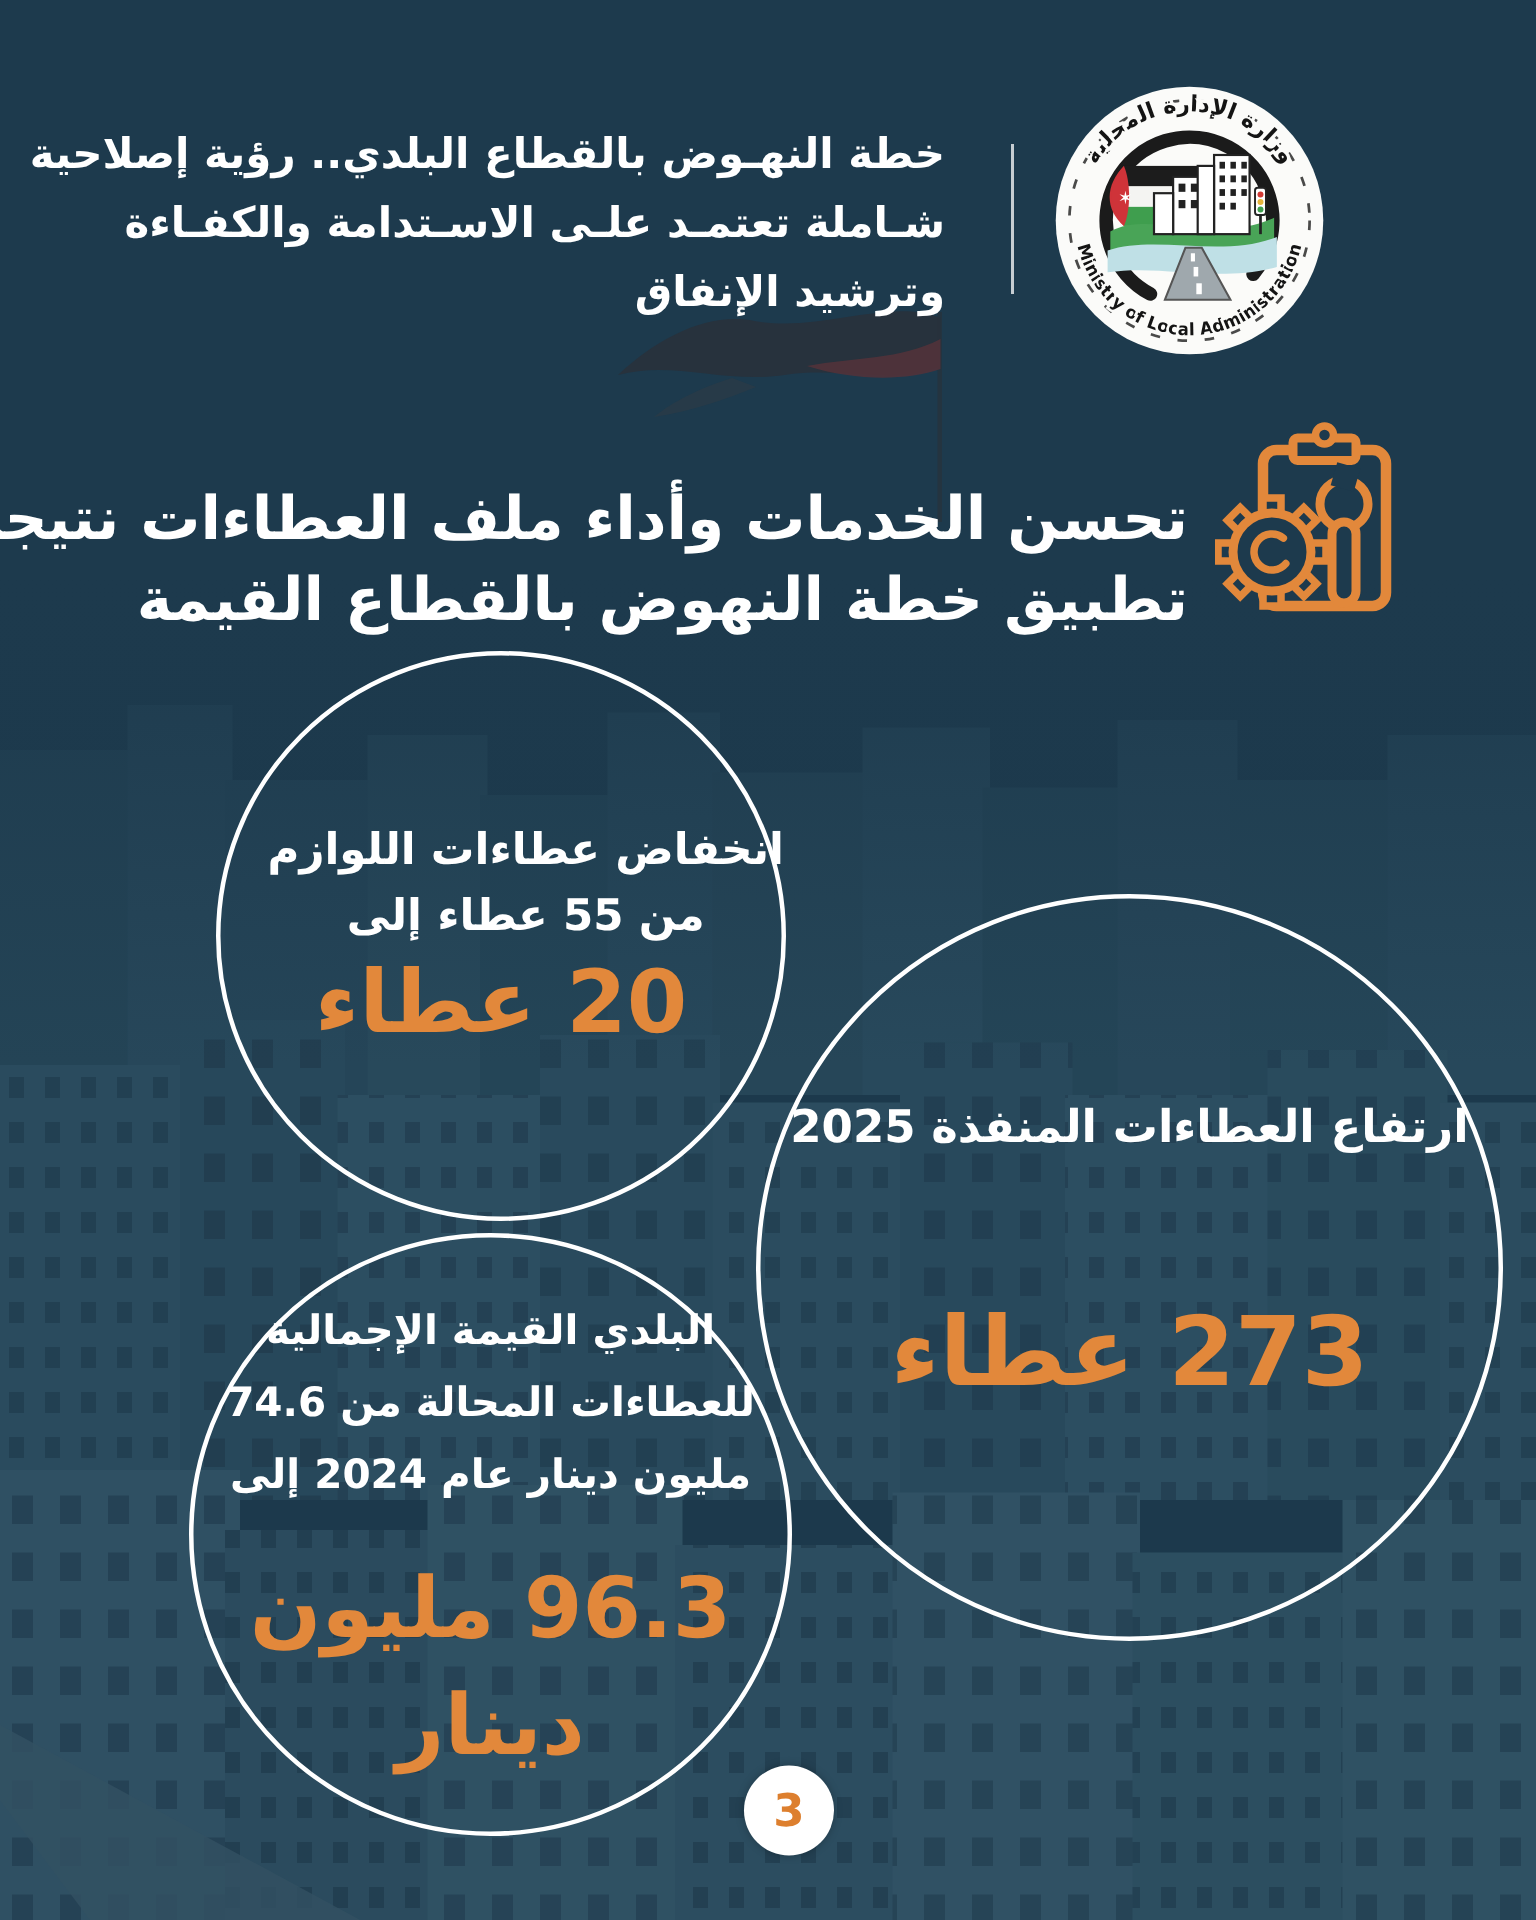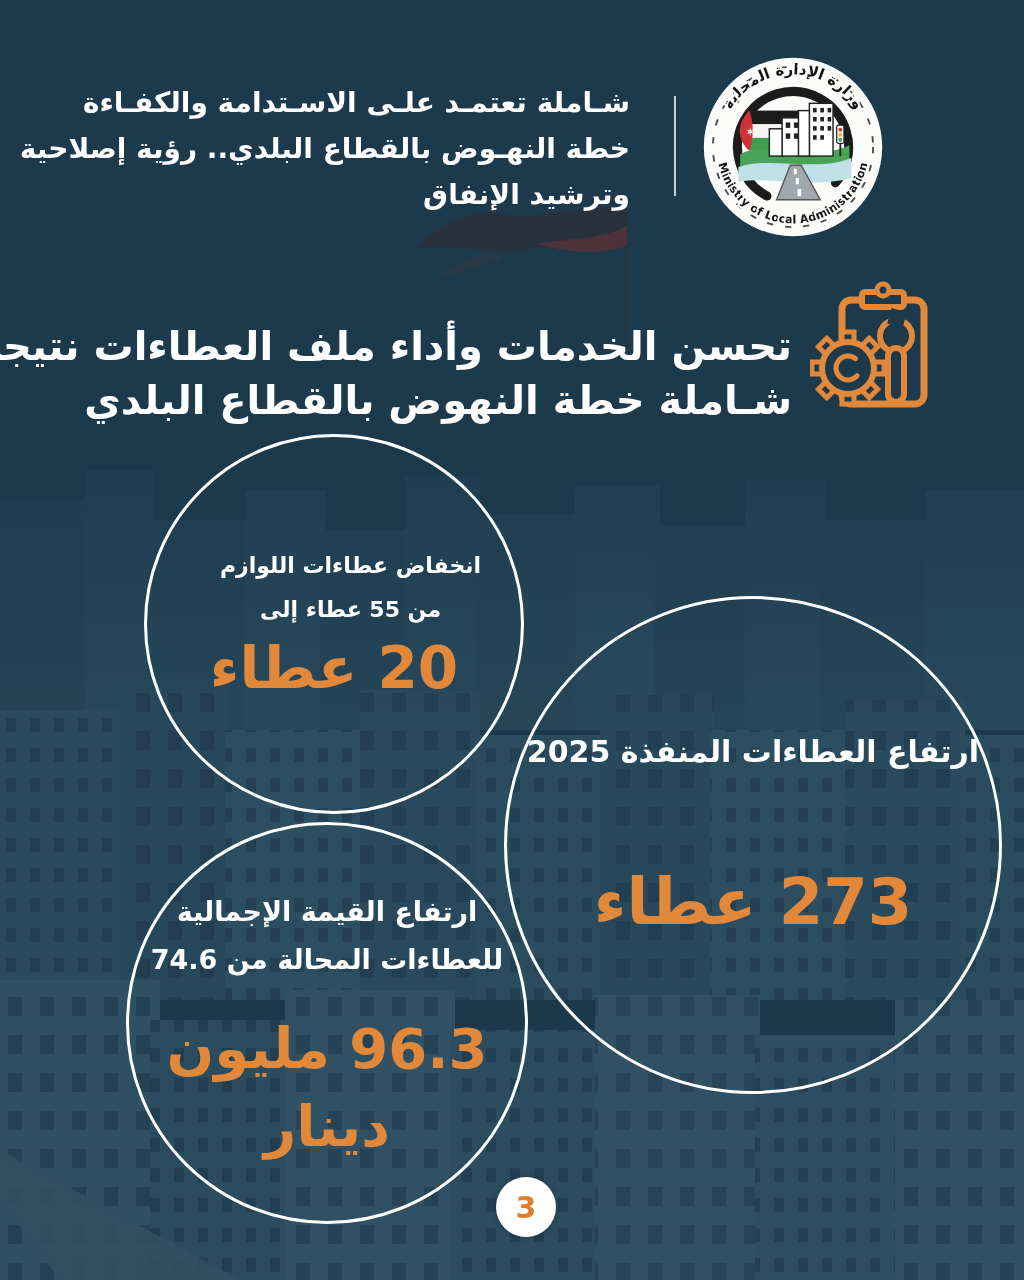--- a/index.html
+++ b/index.html
@@ -34,21 +34,21 @@
   
   .stat-circle{
     position:absolute;border:3px solid #ffffff;border-radius:50%;
     display:flex;flex-direction:column;align-items:center;justify-content:center;
     direction:rtl;text-align:center;color:#ffffff;
   }
   #circle-supplies{left:144px;top:434px;width:374px;height:374px;}
   #circle-executed{left:504px;top:596px;width:498px;height:498px;padding-bottom:18px;box-sizing:border-box;}
   #circle-value{left:126px;top:822px;width:396px;height:396px;}
   .stat-line{font-weight:bold;white-space:nowrap;}
-  #circle-supplies .stat-line{font-size:22px;line-height:44px;margin-left:33px;}
+  #circle-supplies .stat-line{font-size:29px;line-height:44px;margin-left:33px;}
   #circle-supplies .stat-value{font-size:58px;line-height:72px;}
   #circle-executed .stat-line{font-size:30px;line-height:46px;}
   #circle-executed .stat-value{font-size:64px;line-height:84px;margin-top:85px;}
   #circle-value .stat-line{font-size:27px;line-height:48px;}
   #circle-value .stat-value{font-size:56px;line-height:62px;margin-top:34px;}
   .stat-value{color:#e2883b;font-weight:bold;white-space:nowrap;}
   
   .page-circle{
     position:absolute;left:496px;top:1177px;width:60px;height:60px;
     background:#ffffff;border-radius:50%;
@@ -134,22 +134,22 @@
 </svg>
 
 <svg id="flag-bg" viewBox="0 0 330 160">
   <rect x="237" y="12" width="3" height="140" fill="#26343f" opacity="0.9"></rect>
   <path d="M239,16 C205,2 160,26 115,18 C85,12 52,28 24,54 C60,44 95,60 135,54 C175,48 212,62 239,48 Z" fill="#28313c" opacity="0.95"></path>
   <path d="M239,30 C212,44 182,42 150,48 C182,58 216,58 239,50 Z" fill="#55323a" opacity="0.85"></path>
   <path d="M100,56 C80,62 60,72 48,82 C74,78 96,70 116,62 Z" fill="#2c3a46" opacity="0.7"></path>
 </svg>
 
 <div class="header-tagline">
+  <div class="tl">خطة النهـوض بالقطاع البلدي.. رؤية إصلاحية</div>
   <div class="tl">شـاملة تعتمـد علـى الاسـتدامة والكفـاءة</div>
-  <div class="tl">خطة النهـوض بالقطاع البلدي.. رؤية إصلاحية</div>
   <div class="tl">وترشيد الإنفاق</div>
 </div>
 
 <div class="header-divider"></div>
 
 <svg id="ministry-logo" viewBox="0 0 200 200">
   <defs>
     <path id="arcTop" d="M 20,100 A 80,80 0 0 1 180,100"></path>
     <path id="arcBot" d="M 16,100 A 84,84 0 0 0 184,100"></path>
   </defs>
@@ -241,36 +241,37 @@
 
   <g>
     <circle cx="86" cy="56" r="16" fill="#1d3a4d" stroke="#e2883b" stroke-width="6"></circle>
     <rect x="79" y="30" width="16" height="16" fill="#1d3a4d" transform="rotate(16 87 38)"></rect>
     <rect x="78" y="68" width="16" height="54" rx="8" fill="#1d3a4d" stroke="#e2883b" stroke-width="6"></rect>
   </g>
 </svg>
 
 <div class="title-block">
   <div class="tl">تحسن الخدمات وأداء ملف العطاءات نتيجة</div>
-  <div class="tl">شـاملة خطة النهوض بالقطاع البلدي</div>
+  <div class="tl">تطبيق خطة النهوض بالقطاع القيمة</div>
 </div>
 
 <div id="circle-supplies" class="stat-circle">
   <div class="stat-line">انخفاض عطاءات اللوازم</div>
   <div class="stat-line">من 55 عطاء إلى</div>
   <div class="stat-value">20 عطاء</div>
 </div>
 
 <div id="circle-executed" class="stat-circle">
   <div class="stat-line">ارتفاع العطاءات المنفذة 2025</div>
   <div class="stat-value">273 عطاء</div>
 </div>
 
 <div id="circle-value" class="stat-circle">
-  <div class="stat-line">ارتفاع القيمة الإجمالية</div>
+  <div class="stat-line">البلدي القيمة الإجمالية</div>
   <div class="stat-line">للعطاءات المحالة  من 74.6</div>
+  <div class="stat-line">مليون دينار عام 2024 إلى</div>
   <div class="stat-value">96.3 مليون</div>
   <div class="stat-value" style="margin-top:16px;">دينار</div>
 </div>
 
 <div class="page-circle">
   <span class="page-num">3</span>
 </div>
 
 </body></html>

